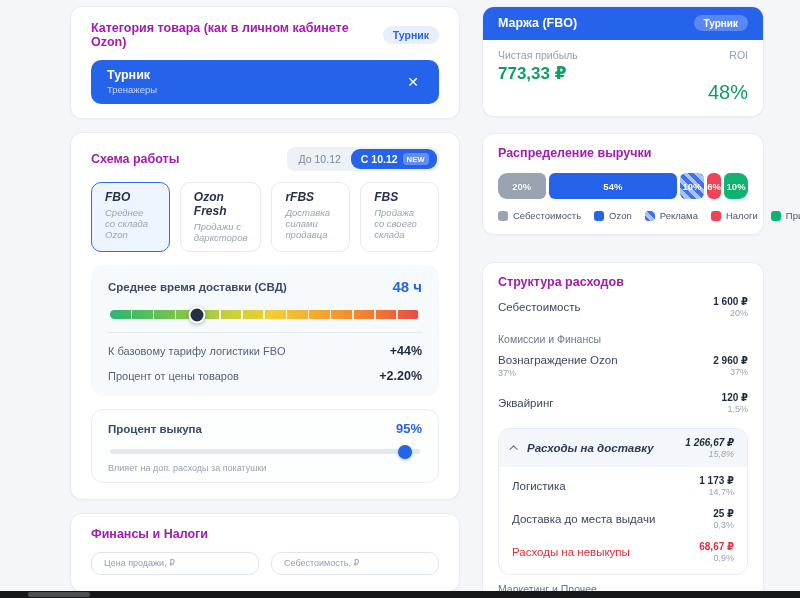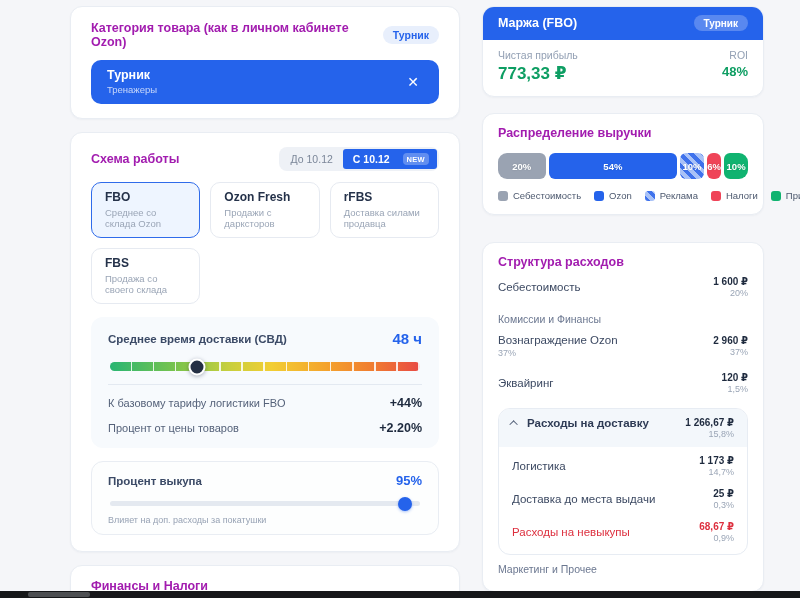--- a/index.html
+++ b/index.html
@@ -35,25 +35,25 @@
   .cat-item-name { color:#fff; font-size:12.5px; font-weight:bold; }
   .cat-item-path { color:rgba(255,255,255,.72); font-size:9.5px; margin-top:2px; }
   .cat-close { color:#fff; font-size:14px; line-height:1; padding:2px 4px; cursor:pointer; }
 
   
   .scheme-card { padding:14px 20px 16px; margin-bottom:13px; }
   .scheme-head { display:flex; justify-content:space-between; align-items:center; }
   .toggle { display:flex; align-items:center; background:#eef1f6; border-radius:8px; padding:2px; }
   .toggle-btn { font-size:10.5px; color:#7b8698; padding:4px 10px; border:none; background:transparent; cursor:pointer; font-family:inherit; }
   .toggle-btn.active {
-    background:#2563eb; color:#fff; font-weight:bold; border-radius:3px;
-    display:flex; align-items:center; gap:13px; padding:4px 8px 4px 10px;
+    background:#2563eb; color:#fff; font-weight:bold; border-radius:9px;
+    display:flex; align-items:center; gap:5px; padding:4px 8px 4px 10px;
   }
   .new-badge { background:rgba(255,255,255,.28); border-radius:4px; font-size:7.5px; font-weight:bold; padding:1.5px 4px; letter-spacing:.3px; }
-  .opt-grid { display:grid; grid-template-columns:1fr 1fr 1fr; gap:10px; margin-top:11px; }
+  .opt-grid { display:grid; grid-template-columns:1fr 1fr 1fr 1fr; gap:10px; margin-top:11px;font-style:italic; }
   .opt {
     border:1px solid #e6eaf1; border-radius:10px; padding:7px 13px 8px; cursor:pointer; background:#fff;
   }
   .opt.active { border:1.5px solid #2f6bea; background:#eef5ff; }
   .opt-name { font-size:12px; font-weight:bold; color:#25324a; }
   .opt-desc { font-size:9.5px; color:#9aa5b6; margin-top:3px; }
 
   .svd-block { margin-top:13px; background:#f7fafd; border-radius:12px; padding:13px 17px 13px; }
   .svd-head { display:flex; justify-content:space-between; align-items:center; }
   .svd-label { font-size:11.5px; color:#3b4a66; font-weight:bold; }
@@ -97,21 +97,21 @@
 
   
   .margin-card { overflow:hidden; padding:0; margin-bottom:16px; }
   .margin-head { background:#2563eb; padding:8px 15px 9px; display:flex; justify-content:space-between; align-items:center; }
   .margin-title { color:#fff; font-size:12.5px; font-weight:bold; }
   .margin-chip { background:rgba(255,255,255,.24); color:#fff; font-size:10px; font-weight:bold; padding:2.5px 10px; border-radius:9px; }
   .margin-body { padding:9px 15px 12px; display:flex; justify-content:space-between; align-items:flex-start; }
   .muted-label { font-size:10.5px; color:#93a0b4; }
   .profit-value { font-size:17px; font-weight:bold; color:#0e9e63; margin-top:2px; }
   .roi-wrap { text-align:right; }
-  .roi-value { font-size:13px; font-weight:bold; color:#0e9e63; margin-top:3px; }
+  .roi-value { font-size:20px; font-weight:normal; color:#0e9e63; margin-top:20px; }
 
   
   .dist-card { padding:12px 15px 13px; margin-bottom:27px; }
   .dist-bar { display:flex; gap:3px; margin-top:13px; height:26px; }
   .seg { border-radius:6px; display:flex; align-items:center; justify-content:center; min-width:0; }
   .seg:first-child { border-top-left-radius:9px; border-bottom-left-radius:9px; }
   .seg:last-child { border-top-right-radius:9px; border-bottom-right-radius:9px; }
   .seg-label { color:#fff; font-size:9.5px; font-weight:bold; text-shadow:0 0 2px rgba(0,0,0,.15); }
   .striped-blue { background:repeating-linear-gradient(45deg,#3f72ec 0,#3f72ec 4px,#a9c2f7 4px,#a9c2f7 8px) !important; }
   .legend { display:flex; gap:13px; margin-top:11px; flex-wrap:nowrap; }
@@ -123,21 +123,21 @@
   .exp-card { padding:12px 15px 14px; }
   .exp-row { display:flex; justify-content:space-between; align-items:center; padding:7px 0; }
   .exp-label { font-size:11.5px; color:#3c4962; }
   .exp-label-sub { font-size:9px; color:#9aa5b6; margin-top:2px; }
   .exp-right { text-align:right; }
   .exp-value { font-size:10px; font-weight:bold; color:#1e2a3e; }
   .exp-pct { font-size:9px; color:#9aa5b6; margin-top:1px; }
   .exp-section { font-size:10.5px; color:#6b7790; margin:8px 0 2px; }
   .exp-row.negative .exp-label, .exp-row.negative .exp-value { color:#dd2f3e; }
   .delivery-group { border:1px solid #e7ecf3; border-radius:12px; margin:7px 0 5px; overflow:hidden; }
-  .delivery-head { background:#f3f7fb; padding:8px 13px; display:flex; justify-content:space-between; align-items:flex-start; cursor:pointer; }
+  .delivery-head { background:#f3f7fb; padding:8px 13px; display:flex; justify-content:space-between; align-items:center; cursor:pointer;font-style:italic; }
   .delivery-head-left { display:flex; align-items:center; gap:9px; }
   .caret-up { width:6px; height:6px; border-left:1.5px solid #55627a; border-top:1.5px solid #55627a; transform:rotate(45deg) translateY(2px); }
   .delivery-title { font-size:11.5px; color:#2e3b55; font-weight:bold; }
   .delivery-items { padding:2px 13px 6px; }
   .delivery-items .exp-row { padding:5.5px 0; }
 
   
   .bottom-bar { position:absolute; left:0; bottom:0; width:800px; height:7px; background:#161719; z-index:50; }
   .bottom-bar .scroll-thumb { position:absolute; left:28px; top:1px; width:62px; height:5px; background:#4d4f52; border-radius:2px; }
 </style>

